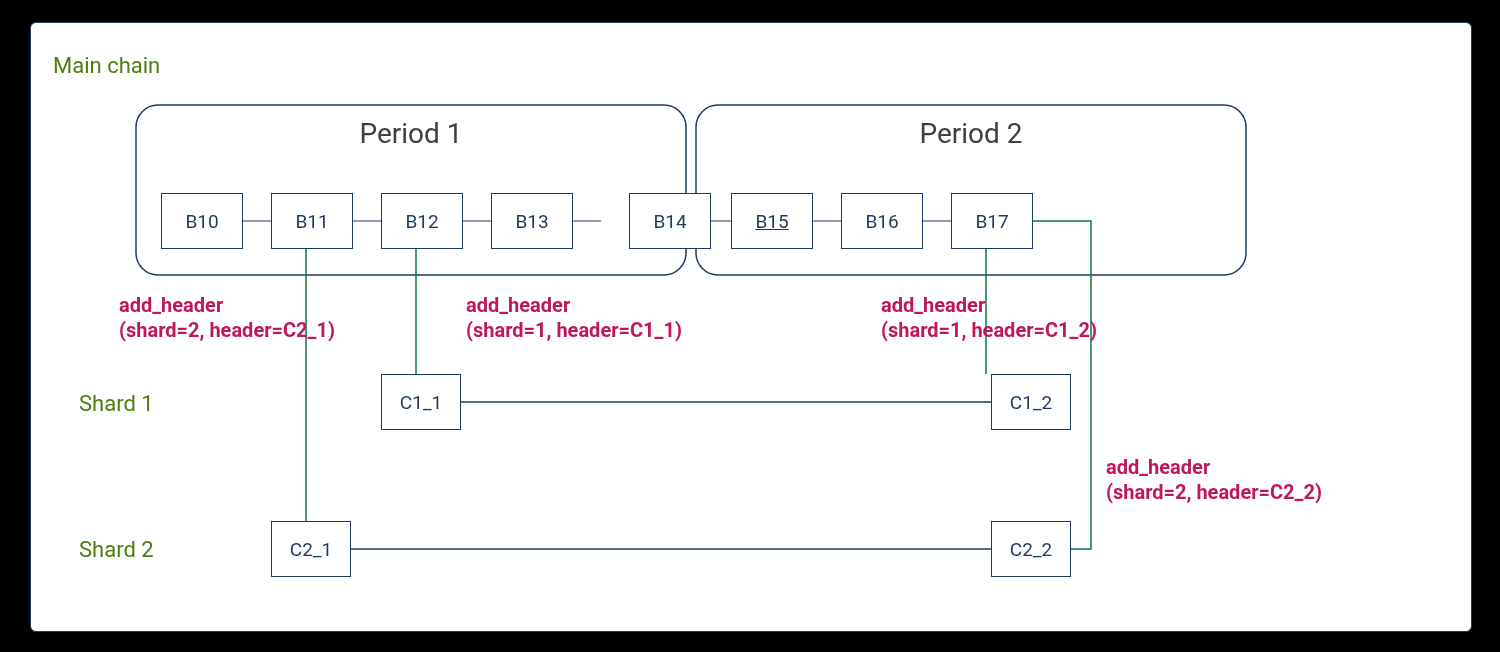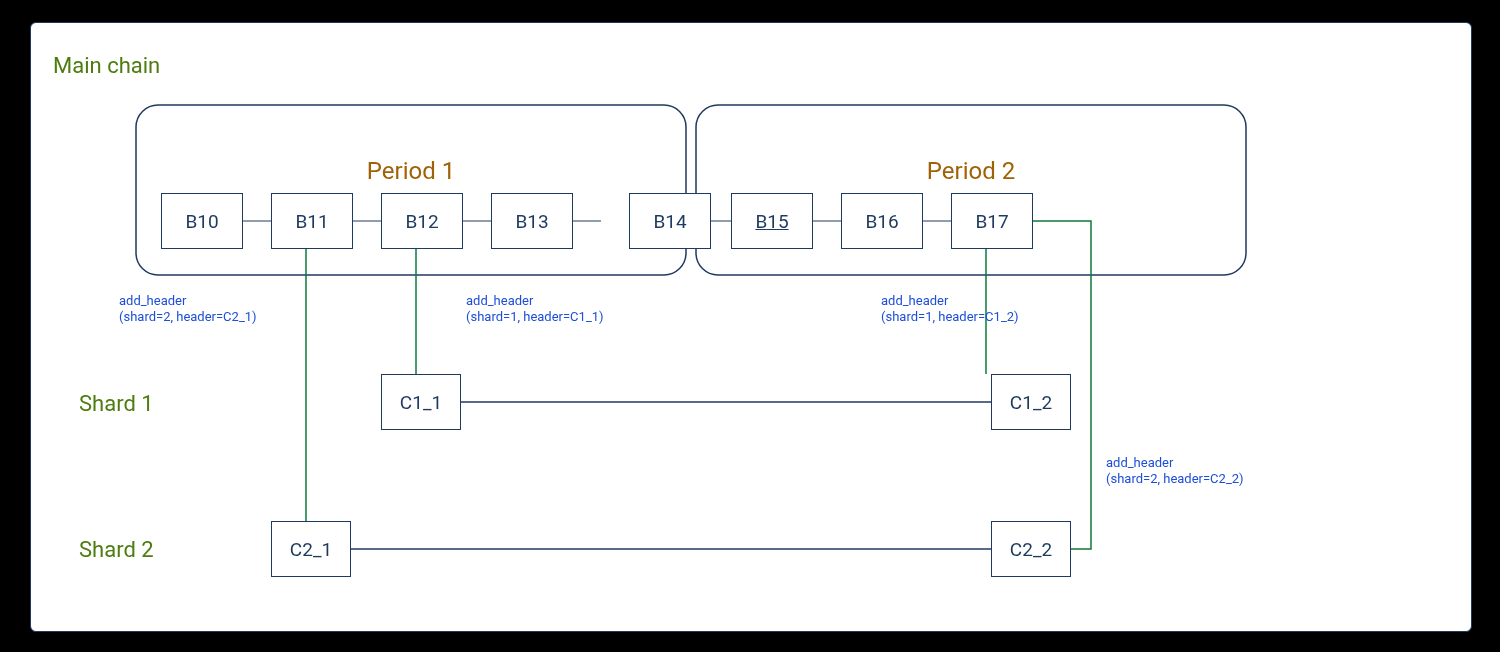--- a/index.html
+++ b/index.html
@@ -33,49 +33,49 @@
     overflow: visible;
   }
   .lbl {
     position: absolute;
     color: #4d7c0f;
     font-size: 22px;
     white-space: nowrap;
   }
   .period-title {
     position: absolute;
-    color: #a16207;
-    font-size: 24px;
+    color: #404040;
+    font-size: 28px;
     text-align: center;
     width: 200px;
     margin-left: -100px;
-    margin-top: 40px;
   }
   .block {
     position: absolute;
     background: #fff;
     border: 1px solid #1f3a5f;
     width: 82px;
     height: 56px;
     display: flex;
     align-items: center;
     justify-content: center;
     color: #1f3a5f;
     font-size: 19px;
     box-sizing: border-box;
   }
   .block.wide {
     width: 80px;
   }
   .greenlbl {
     position: absolute;
-    color: #1d4ed8;
-    font-size: 13px;
+    color: #be185d;
+    font-size: 20px;
     line-height: 1.25;
     white-space: nowrap;
+    font-weight: bold;
   }
 </style>
 </head>
 <body>
 
 <div class="canvas">
   <div class="frame">
 
     <svg class="overlay" viewBox="0 0 1440 608">
 

